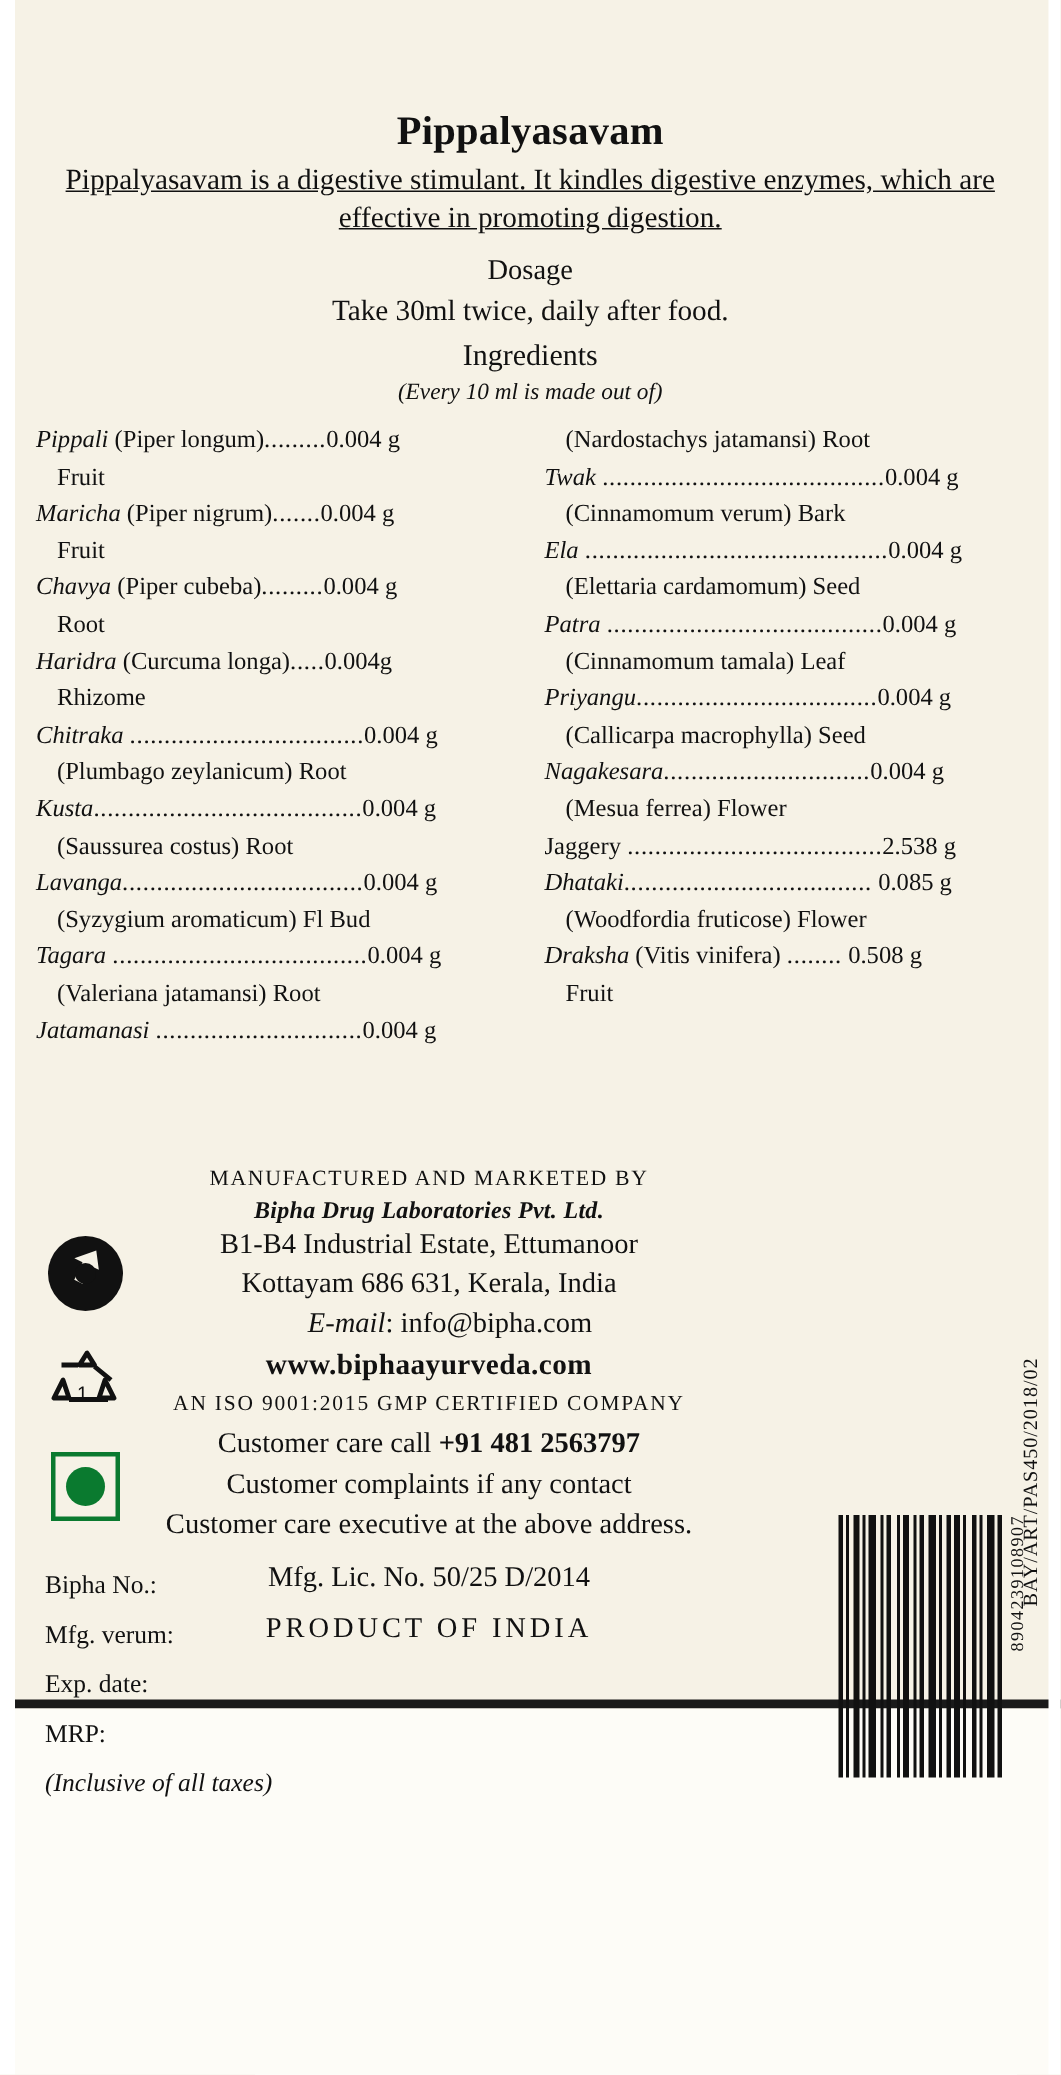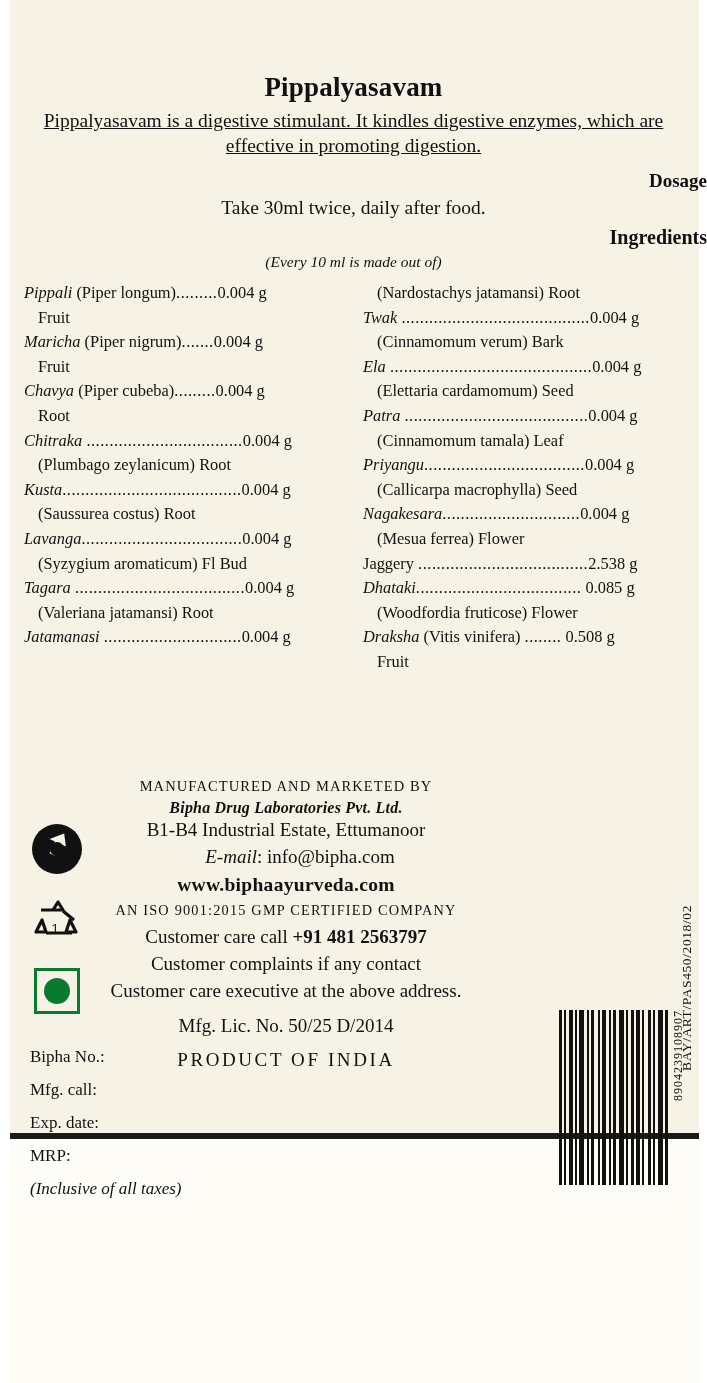--- a/index.html
+++ b/index.html
@@ -68,23 +68,23 @@
   }
   .subtitle {
     position: absolute;
     left: 40px; top: 108px; width: 627px;
     text-align: center;
     font-size: 19.5px;
     line-height: 25px;
     text-decoration: underline;
   }
   .section-head {
-    text-align: right;
+    text-align: center;
     font-size: 19px;
-    font-weight: bold;
+    font-weight: normal;
   }
   .dosage-head { position: absolute; left:0; top:170px; width:707px; }
   .dosage-text {
     position: absolute; left:0; top:197px; width:707px;
     text-align:center; font-size:19.5px;
   }
   .ingredients-head { position: absolute; left:0; top:226px; width:707px; font-size:20px;}
   .ingredients-note {
     position:absolute; left:0; top:253px; width:707px;
     text-align:center; font-size:15.5px; font-style: italic;
@@ -261,20 +261,24 @@
         <div class="ing"><span class="nm">Pippali</span> <span>(Piper longum)</span><span class="dots">.........</span><span>0.004 g</span></div>
         <div class="ing-sub">Fruit</div>
       </div>
       <div>
         <div class="ing"><span class="nm">Maricha</span> <span>(Piper nigrum)</span><span class="dots">.......</span><span>0.004 g</span></div>
         <div class="ing-sub">Fruit</div>
       </div>
       <div>
         <div class="ing"><span class="nm">Chavya</span> <span>(Piper cubeba)</span><span class="dots">.........</span><span>0.004 g</span></div>
         <div class="ing-sub">Root</div>
+      </div>
+      <div>
+        <div class="ing"><span class="nm">Haridra</span> <span>(Curcuma longa)</span><span class="dots">.....</span><span>0.004g</span></div>
+        <div class="ing-sub">Rhizome</div>
       </div>
       <div>
         <div class="ing"><span class="nm">Chitraka</span> <span class="dots">..................................</span><span>0.004 g</span></div>
         <div class="ing-sub">(Plumbago zeylanicum) Root</div>
       </div>
       <div>
         <div class="ing"><span class="nm">Kusta</span><span class="dots">.......................................</span><span>0.004 g</span></div>
         <div class="ing-sub">(Saussurea costus) Root</div>
       </div>
       <div>
@@ -349,39 +353,40 @@
   </div>
 
   <div class="icon-green-dot">
       <i></i>
     </div>
 
   <div class="mfg">
     <div class="mfg-by">MANUFACTURED AND MARKETED BY</div>
     <div class="mfg-name">Bipha Drug Laboratories Pvt. Ltd.</div>
     <div class="mfg-addr1">B1-B4 Industrial Estate, Ettumanoor</div>
+    <div class="mfg-addr2">Kottayam 686 631, Kerala, India</div>
     <div class="mfg-email">
       <span class="it">E-mail</span><span>: info@bipha.com</span>
     </div>
     <div class="mfg-web">www.biphaayurveda.com</div>
     <div class="mfg-iso">AN ISO 9001:2015 GMP CERTIFIED COMPANY</div>
     <div class="mfg-care">
       <span>Customer care call </span><b>+91 481 2563797</b>
     </div>
     <div class="mfg-complaint">Customer complaints if any contact</div>
     <div class="mfg-complaint">Customer care executive at the above address.</div>
     <div class="mfg-lic">Mfg. Lic. No. 50/25 D/2014</div>
     <div class="mfg-product">PRODUCT OF INDIA</div>
   </div>
 
   <div class="side-code">BAY/ART/PAS450/2018/02</div>
 
   <div class="fields">
     <div class="field">Bipha No.:</div>
-    <div class="field">Mfg. call:</div>
+    <div class="field">Mfg. verum:</div>
     <div class="field">Exp. date:</div>
     <div class="field">MRP:</div>
     <div class="field it">(Inclusive of all taxes)</div>
   </div>
 
   <div class="barcode">
     <div class="bars">
       <span style="width:3px"></span>
         <span style="width:2px;background:transparent"></span>
       <span style="width:2px"></span>

